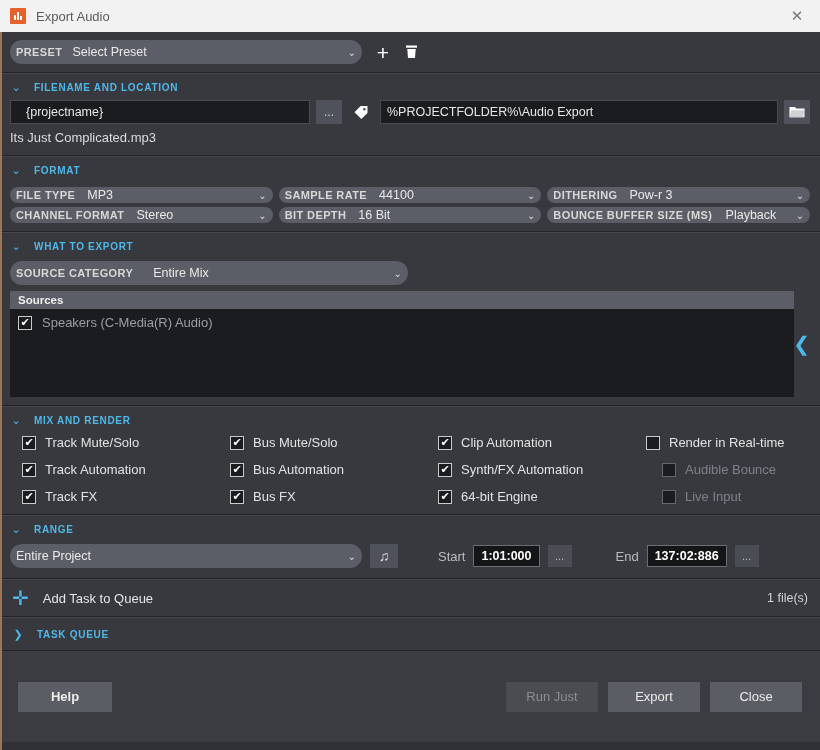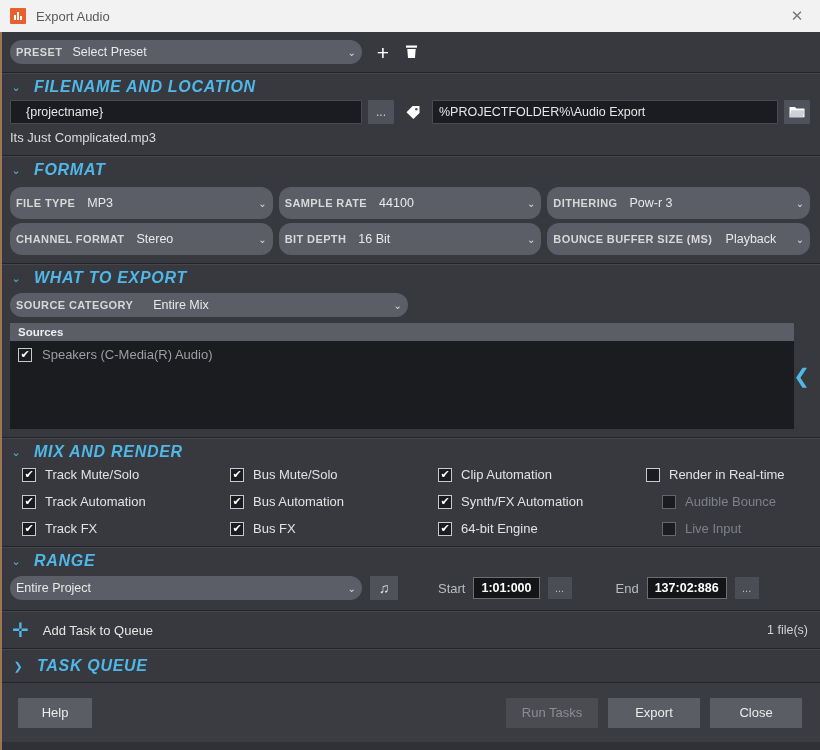--- a/index.html
+++ b/index.html
@@ -37,21 +37,21 @@
 
   
   .sep { height: 1px; background: #232427; }
   .sep-top { height: 1px; background: #45474c; }
 
   .section-head {
     display: flex; align-items: center; height: 26px; padding-left: 10px; gap: 12px;
   }
   .chev { color: #4fb8e8; font-size: 11px; line-height: 1; width: 12px; display:flex; align-items:center; justify-content:center;}
   .section-title {
-    color: #4fb8e8; font-size: 16px; font-weight: bold; letter-spacing: .7px; font-style: italic;
+    color: #4fb8e8; font-size: 10px; font-weight: bold; letter-spacing: .7px;
   }
 
   
   .preset-bar { height: 40px; display: flex; align-items: center; padding: 0 10px; gap: 10px; background:#37393e;}
   .combo {
     background: #5b5e66; color: #e8e8e8; height: 24px; display: flex; align-items: center;
     font-size: 12.5px; position: relative; border-radius: 12px; padding: 0 6px; cursor: pointer;
   }
   .combo .lbl { font-size: 11px; font-weight: bold; color: #d8d8d8; letter-spacing: .4px; text-transform: uppercase; }
   .combo .val { color: #e9e9e9; font-size: 12.5px; text-align: center; }
@@ -60,33 +60,33 @@
   .preset-combo .val { margin-left: 10px; }
   .iconbtn { color: #fff; cursor: pointer; display: flex; align-items: center; justify-content: center; }
   .plus { font-size: 21px; line-height: 1; font-weight: 300; width: 22px; }
 
   
   .row { display: flex; align-items: center; padding: 0 10px; gap: 6px; }
   .textfield {
     background: #1b1c1f; color: #e6e6e6; height: 24px; border: 1px solid #4a4c52;
     display: flex; align-items: center; padding: 0 6px; font-size: 12.5px; border-radius: 1px;
   }
-  .fname { width: 352px; padding-left: 15px; }
+  .fname { width: 300px; padding-left: 15px; }
   .path { flex: 1; }
   .sqbtn {
     width: 26px; height: 24px; background: #4f525a; display: flex; align-items: center;
     justify-content: center; color: #cfcfcf; font-size: 12px; cursor: pointer; border-radius: 1px;
   }
   .sqbtn.flat { background: transparent; }
   .subtext { padding: 6px 10px 10px 10px; color: #dcdcdc; font-size: 13px; }
 
   
   .fmt-grid { display: flex; padding: 4px 10px 8px 10px; gap: 6px; }
   .fmt-col { display: flex; flex-direction: column; gap: 4px; flex: 1; }
-  .fmt-col .combo { height: 32px; }
+  .fmt-col .combo { height: 16px; }
   .fmt-col .val { margin-left: 12px; }
 
   
   .srccat { margin: 2px 10px 6px 10px; width: 398px; }
   .srccat .val { margin-left: 20px; }
   .listbox { margin: 0 10px 0 10px; width: 784px; }
   .list-header {
     background: #5b5e66; color: #eee; font-size: 11.5px; font-weight: bold;
     padding: 3px 8px; border-radius: 1px 1px 0 0;
   }
@@ -129,21 +129,21 @@
   .addtask .count { margin-left: auto; color: #d2d2d2; font-size: 12.5px; }
 
   .taskqueue { height: 32px; display: flex; align-items: center; padding-left: 12px; gap: 13px; }
 
   
   .footer { flex: 1; background: #3a3c41; display: flex; align-items: center; padding: 0 18px; }
   .btn {
     background: #5a5d64; color: #ececec; font-size: 13px; height: 30px;
     display: flex; align-items: center; justify-content: center; cursor: pointer; border-radius: 1px;
   }
-  .btn.help { width: 74px; }
+  .btn.help { width: 94px; font-weight: bold; }
   .btn.disabled { background: #4a4c52; color: #8a8d92; cursor: default; }
   .footer-right { margin-left: auto; display: flex; gap: 10px; }
   .btn.wide { width: 92px; }
   .footer-bottom { height: 8px; background: #2f3136; }
 </style>
 </head>
 <body>
 
 <div class="window">
 
@@ -363,20 +363,20 @@
     <div class="sep-top"></div>
     <div class="taskqueue">
       <span class="chev">❯</span>
       <span class="section-title">TASK QUEUE</span>
     </div>
     <div class="sep"></div>
 
     <div class="footer">
       <div class="btn help">Help</div>
       <div class="footer-right">
-        <div class="btn wide disabled">Run Tasks</div>
+        <div class="btn wide disabled">Run Just</div>
         <div class="btn wide">Export</div>
         <div class="btn wide">Close</div>
       </div>
     </div>
     <div class="footer-bottom"></div>
   </div>
 </div>
 
 </body></html>

